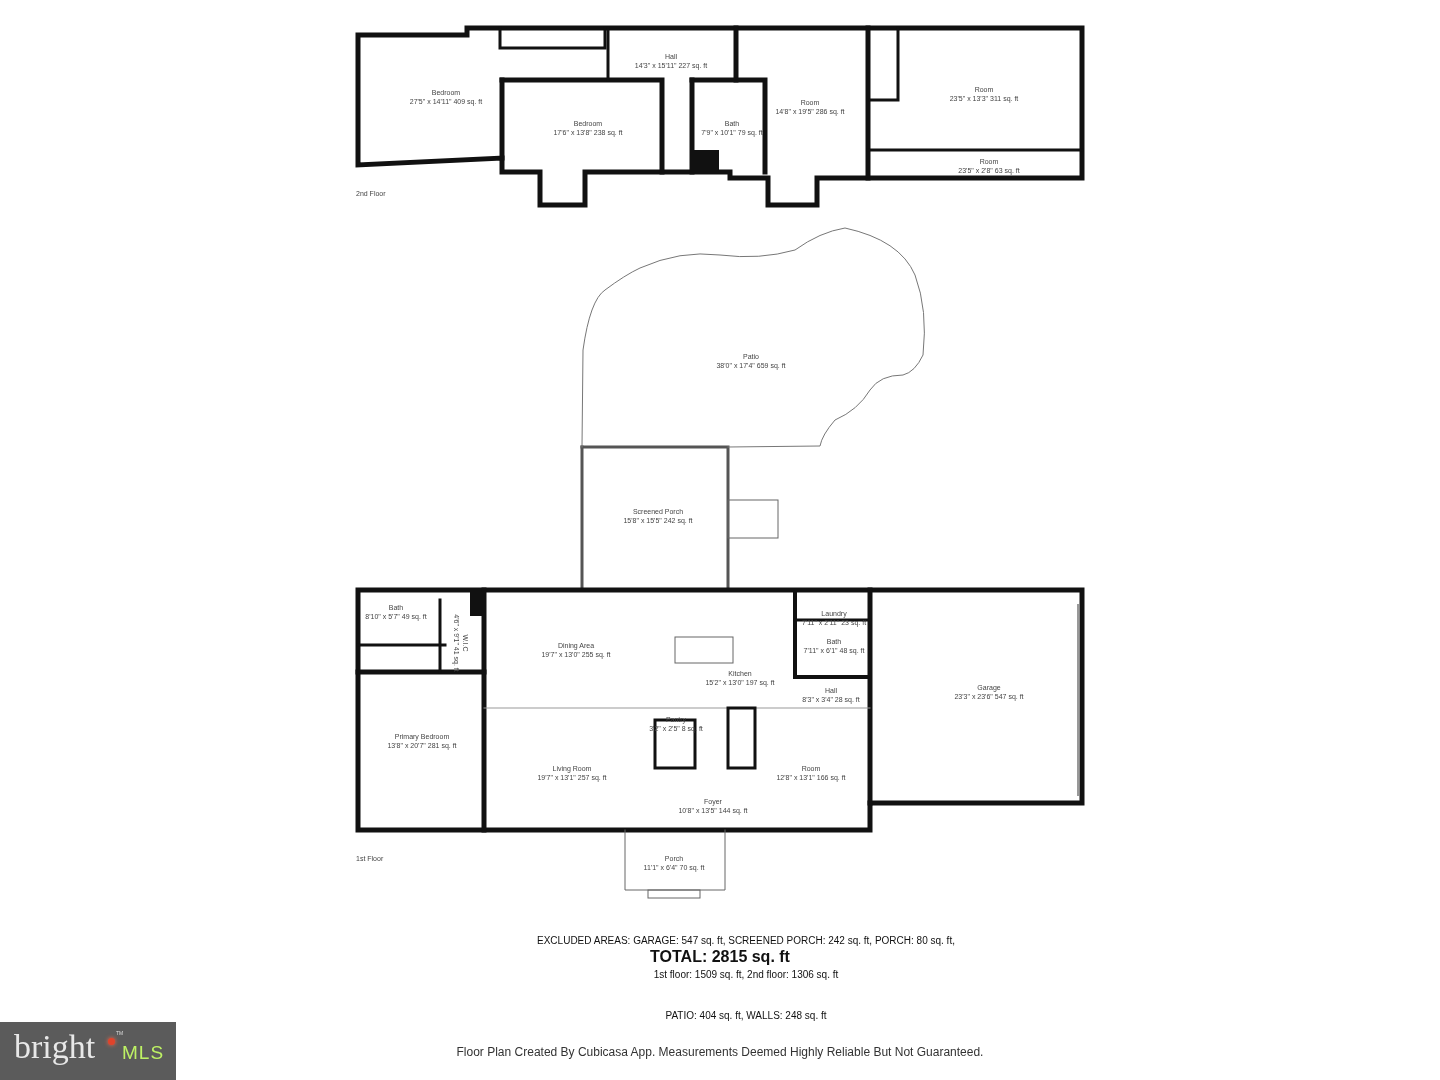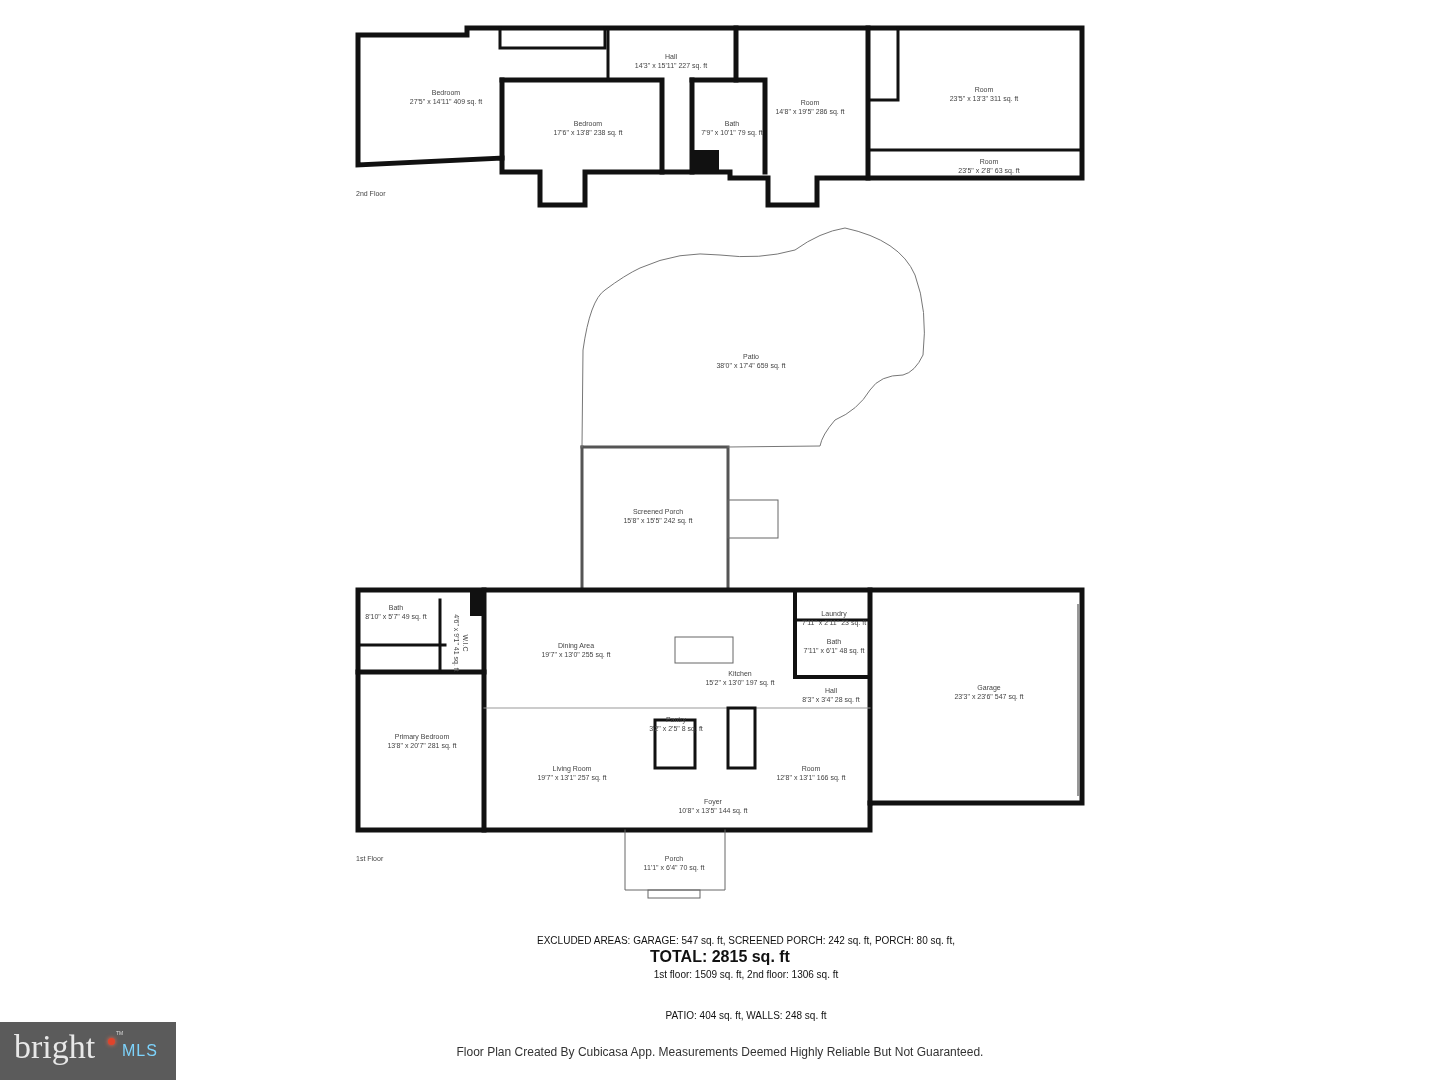--- a/index.html
+++ b/index.html
@@ -9,21 +9,21 @@
   .floor-lbl { position:absolute; font-size:7px; color:#444; font-family:"Liberation Sans", sans-serif; }
   .summary { position:absolute; left:0; width:1440px; text-align:center; color:#111; font-family:"Liberation Sans", sans-serif; }
   .sum-total { top:948px; font-size:16px; font-weight:bold; }
   .sum-line { font-size:10px;padding-left:26px; }
   .sum-l1 { top:969px; }
   .sum-l2 { top:935px; }
   .sum-l3 { top:1010px; }
   .credit { top:1045px; font-size:12px; color:#333; }
   .logo { position:absolute; left:0; top:1022px; width:176px; height:58px; background:#5b5b5b; }
   .logo .bright { position:absolute; left:14px; top:6px; font-family:"Liberation Serif", serif; font-size:34px; color:#e8e8e8; letter-spacing:0px; }
-  .logo .mls { position:absolute; left:122px; top:20px; font-size:16px; color:#7dd3fc; letter-spacing:1px; }
+  .logo .mls { position:absolute; left:122px; top:20px; font-size:19px; color:#bef264; letter-spacing:1px; }
   .logo .dot { position:absolute; left:108px; top:16px; width:7px; height:7px; border-radius:50%; background:#e0432b; box-shadow:0 0 4px #ff6a4a; }
   .logo .tm { position:absolute; left:116px; top:8px; font-size:5px; color:#ddd; }
 </style>
 </head>
 <body>
 
 <svg class="plan" width="1440" height="1080" viewBox="0 0 1440 1080">
   <g fill="none" stroke="#111" stroke-width="5" stroke-linecap="square">
 
     <g>

